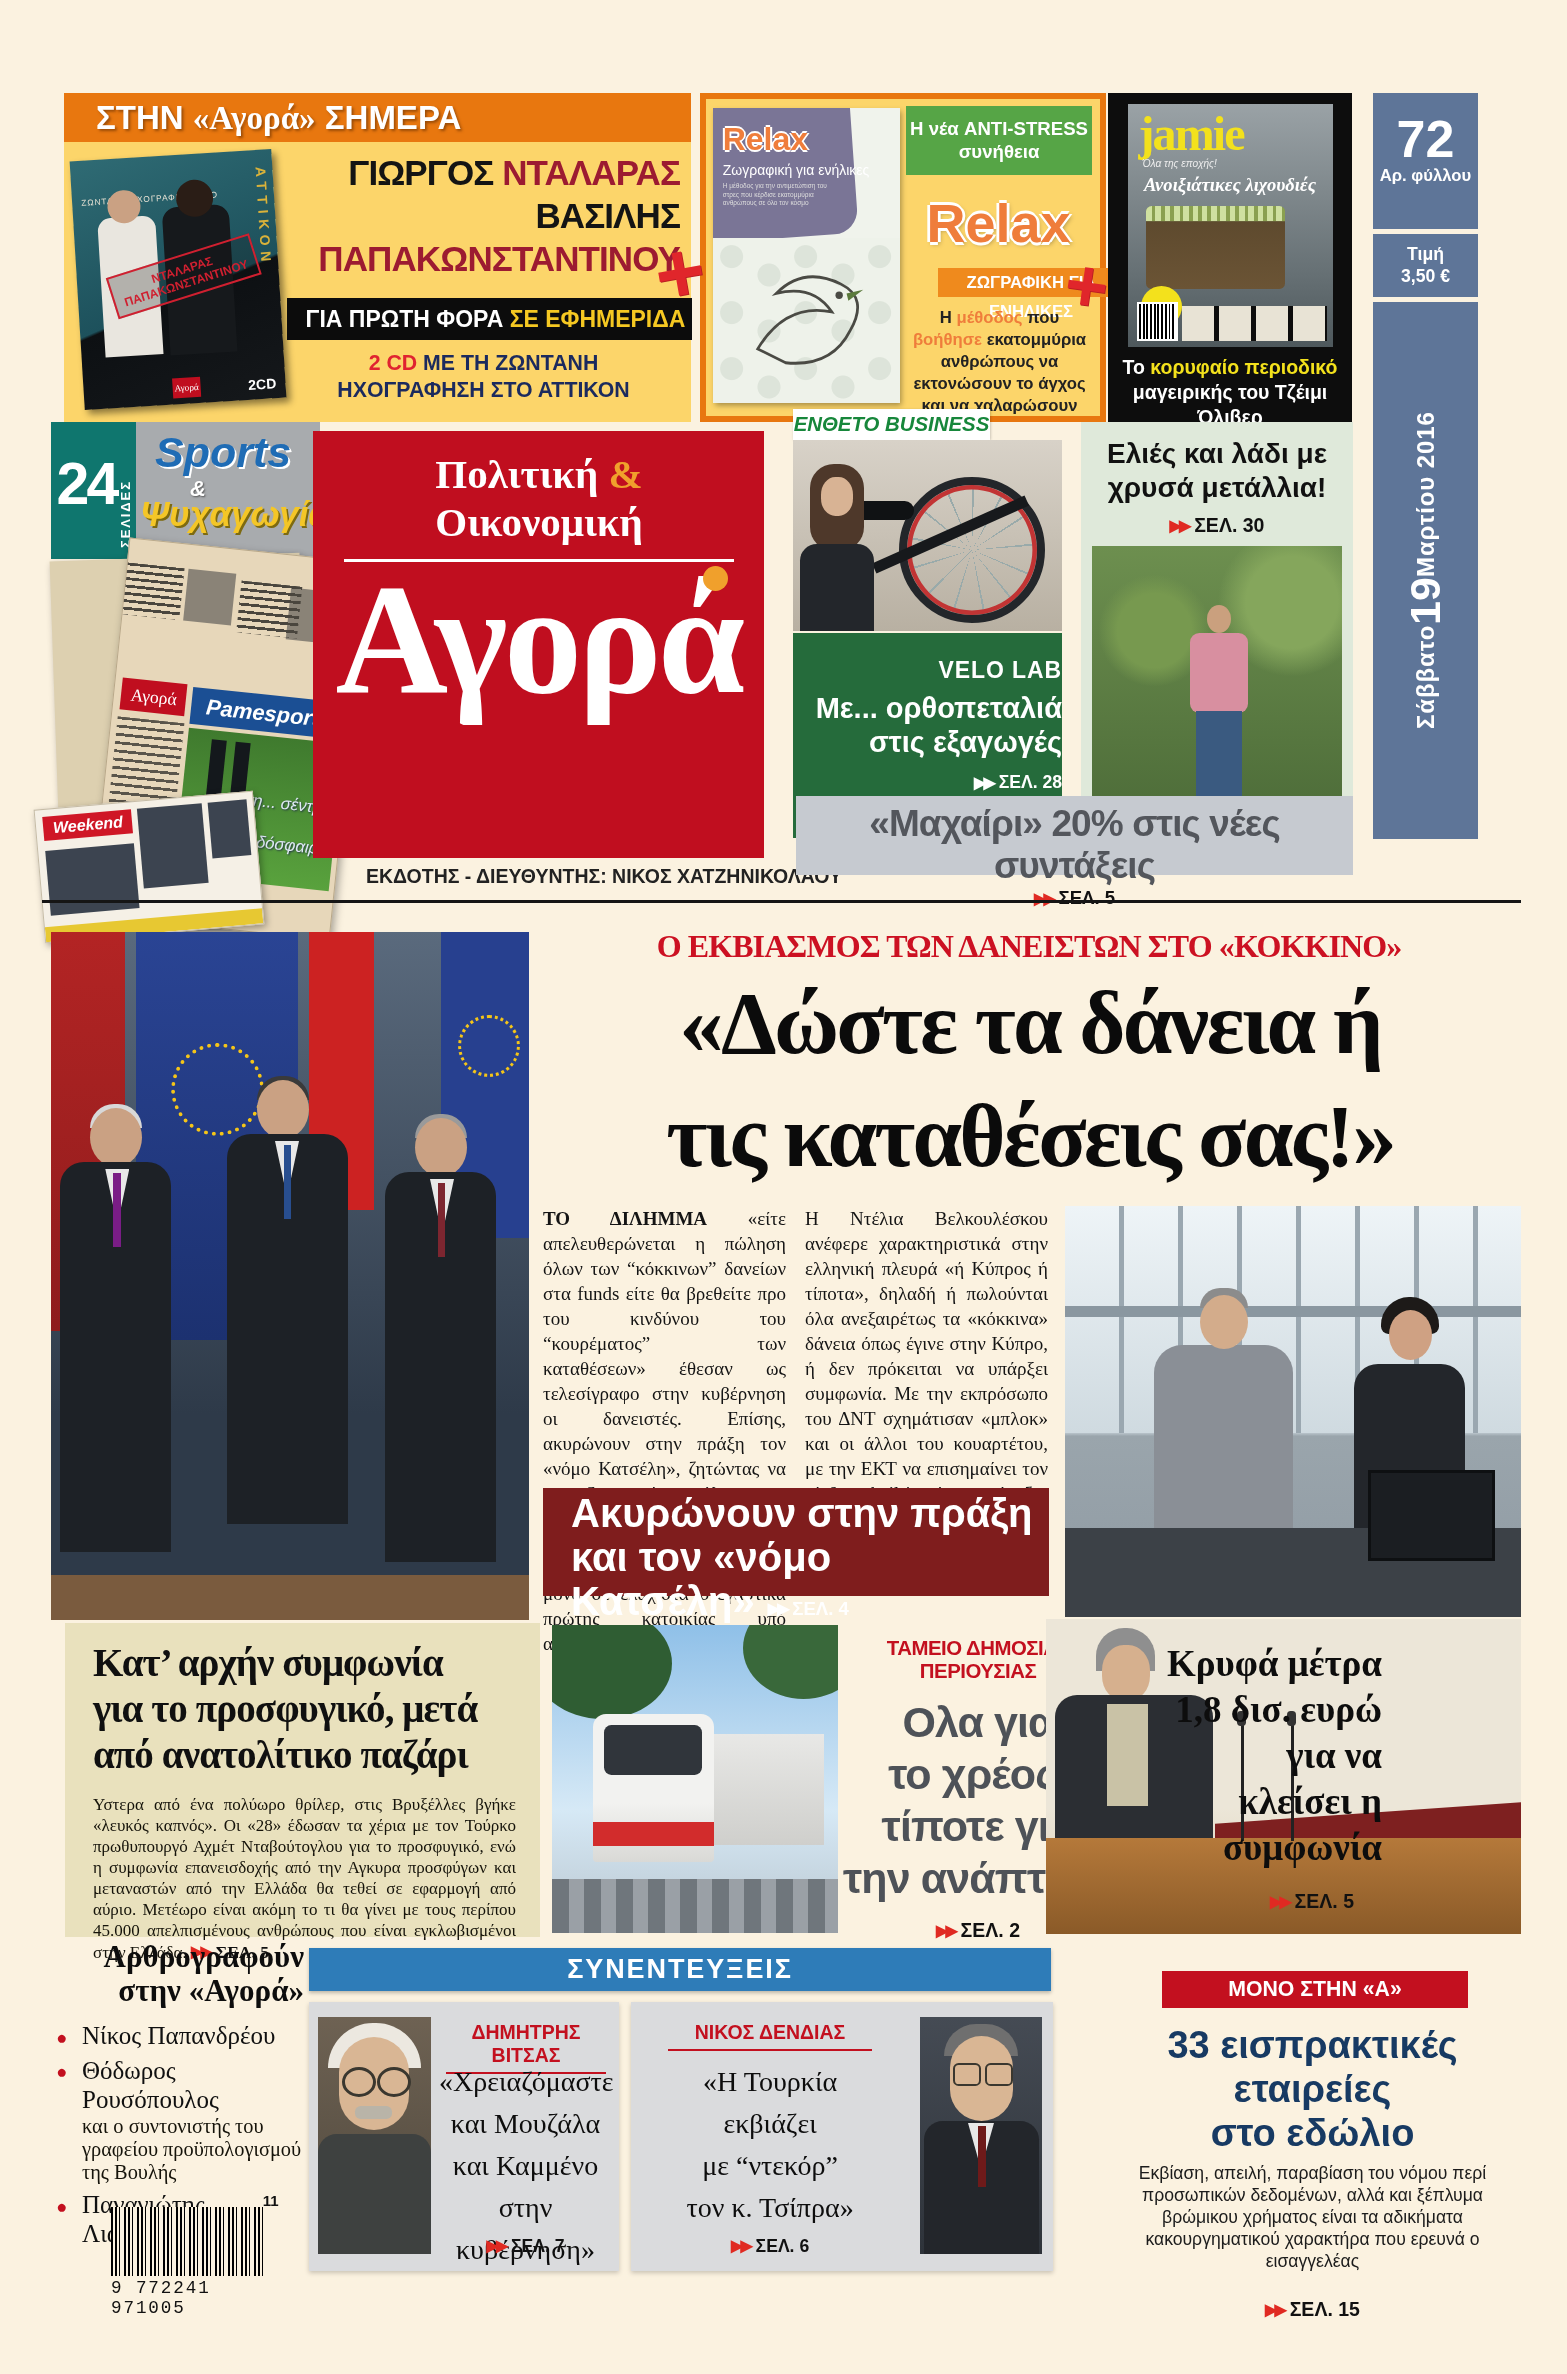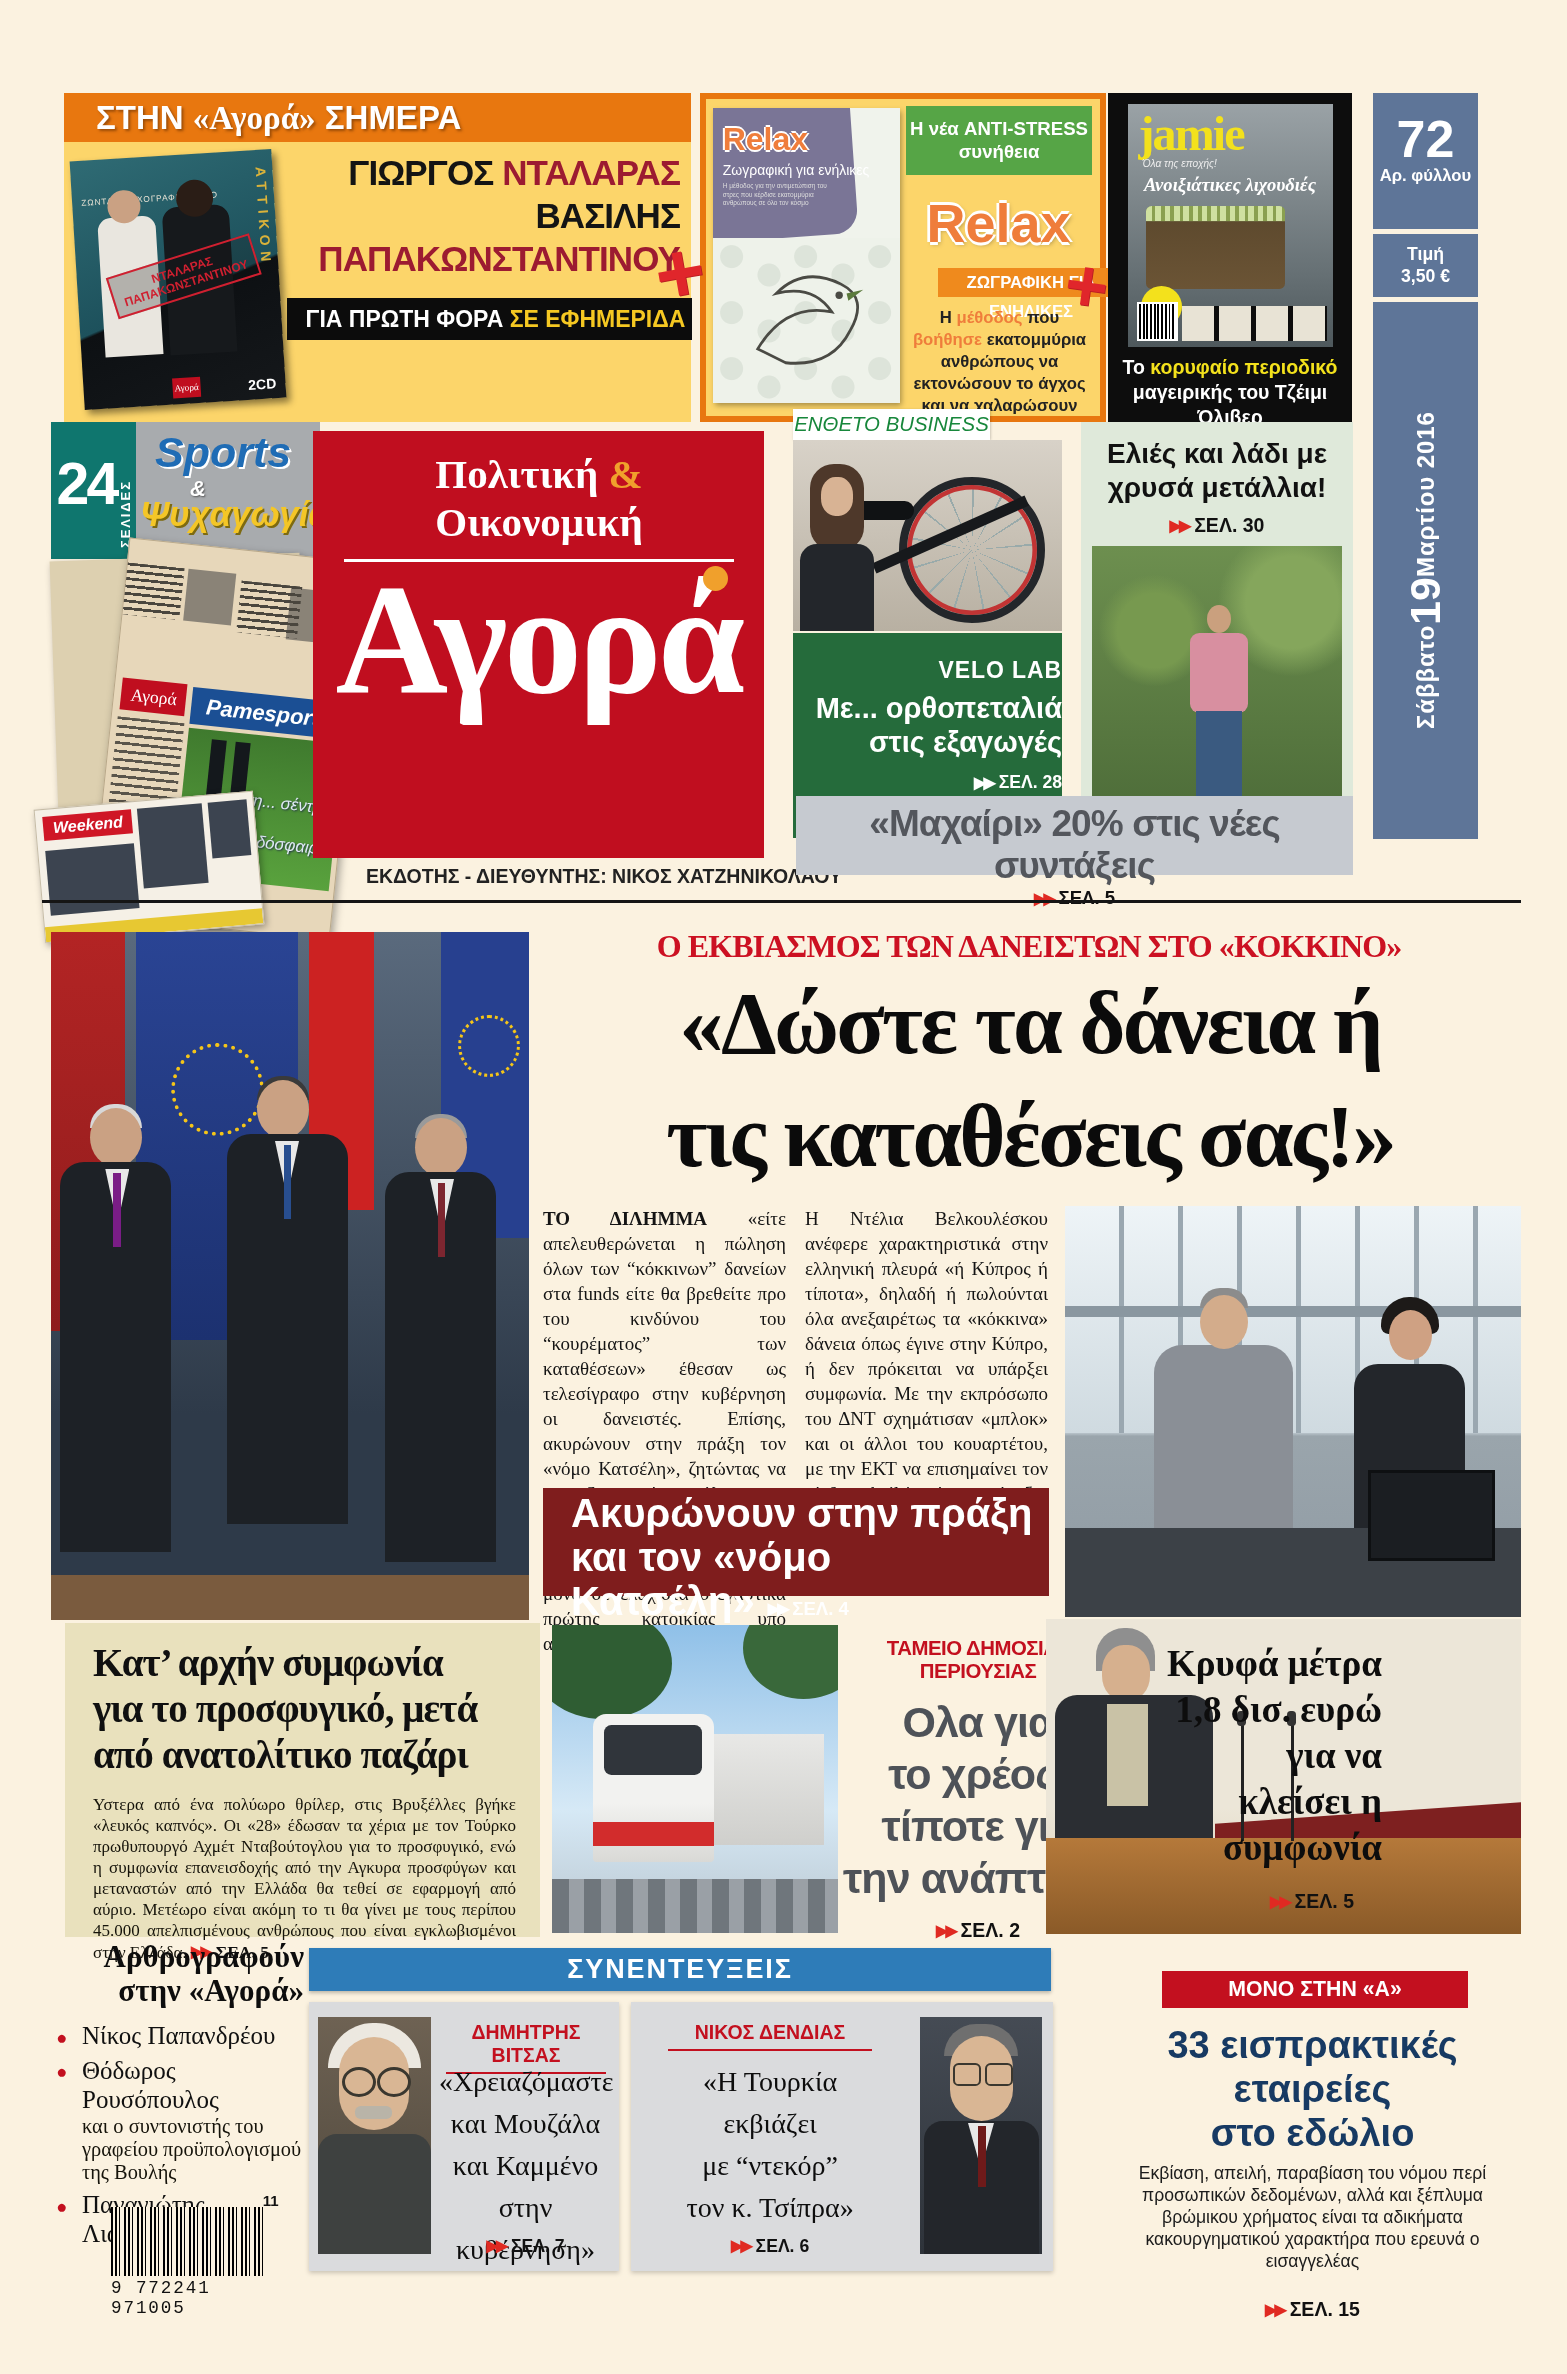--- a/index.html
+++ b/index.html
@@ -127,21 +127,21 @@
   .mast-cat{position:absolute;left:31px;top:18.6px;width:390px;text-align:center;color:#fff;
       font-family:"Liberation Serif",serif;font-weight:bold;font-size:41px;border-bottom:3.7px solid #fff;padding-bottom:13px;}
   .mast-cat .amp{color:#f0a02c;}
   .mast-logo{position:absolute;left:0;top:119px;width:100%;text-align:center;color:#fff;
       font-family:"Liberation Serif",serif;font-weight:bold;font-size:156px;letter-spacing:-3.7px;}
   .mast-logo .acc{position:relative;}
   .mast-logo .acc::before{content:"";position:absolute;right:13px;top:13px;width:25px;height:25px;border-radius:50%;background:#f0a02c;}
   .mast-credit{left:366px;top:865px;font-size:19.5px;color:#222;}
   .mast-credit .lab{font-weight:bold;}
   
-  .biz-label{left:793px;top:409px;width:197px;height:31px;background:#fff;color:#17873b;font-weight:normal;
+  .biz-label{left:793px;top:409px;width:197px;height:31px;background:#fff;color:#17873b;font-weight:bold;
       font-style:italic;font-size:20.4px;text-align:center;line-height:31px;box-shadow:0.9px 0.9px 2.8px rgba(0,0,0,.3);}
   .biz-photo{left:793px;top:440px;width:269px;height:191px;background:linear-gradient(#d8d2c8,#b8b0a2);overflow:hidden;}
   .biz-photo .wheel{position:absolute;right:16.7px;top:37px;width:130px;height:130px;border-radius:50%;border:8.3px solid #23262a;
       background:repeating-conic-gradient(#9aa 0 2deg,transparent 2deg 28deg);box-shadow:inset 0 0 0 4.6px #c23434;}
   .biz-photo .frame{position:absolute;left:74px;top:89px;width:167px;height:11px;background:#17191c;transform:rotate(-24deg);}
   .biz-photo .seat{position:absolute;left:56px;top:61px;width:65px;height:18.6px;background:#101214;border-radius:9.3px;}
   .biz-photo .hair{position:absolute;left:16.7px;top:24px;width:54px;height:87px;background:#4e382a;border-radius:24px;}
   .biz-photo .face{position:absolute;left:28px;top:37px;width:32px;height:39px;background:#d8b394;border-radius:45%;}
   .biz-photo .body{position:absolute;left:7.4px;top:104px;width:74px;height:87px;background:#23262b;border-radius:16.7px 16.7px 0 0;}
   .biz-green{left:793px;top:633px;width:269px;height:205px;background:#256b3b;color:#fff;text-align:right;}
@@ -304,20 +304,24 @@
       <span class="cd-logo">Αγορά</span>
     </div>
     <div class="abs cd-names">
       <span class="blk">ΓΙΩΡΓΟΣ </span><span class="dkred">ΝΤΑΛΑΡΑΣ</span><br>
       <span class="blk">ΒΑΣΙΛΗΣ</span><br>
       <span class="dkred">ΠΑΠΑΚΩΝΣΤΑΝΤΙΝΟΥ</span>
     </div>
     <div class="abs cd-bar">
       <span>ΓΙΑ ΠΡΩΤΗ ΦΟΡΑ </span><span class="yl">ΣΕ ΕΦΗΜΕΡΙΔΑ</span>
     </div>
+    <div class="abs cd-lines">
+      <span class="red">2 CD</span><span> ΜΕ ΤΗ ΖΩΝΤΑΝΗ</span><br>
+      <span>ΗΧΟΓΡΑΦΗΣΗ ΣΤΟ ΑΤΤΙΚΟΝ</span>
+    </div>
   </div>
 
   <div class="abs plus plus1">+</div>
   <div class="abs plus plus2">+</div>
 
   <div class="abs relax-panel">
     <div class="abs relax-cover">
       <div class="hdr"></div>
       <span class="lg">Relax</span>
       <span class="sb">Ζωγραφική για ενήλικες</span>

